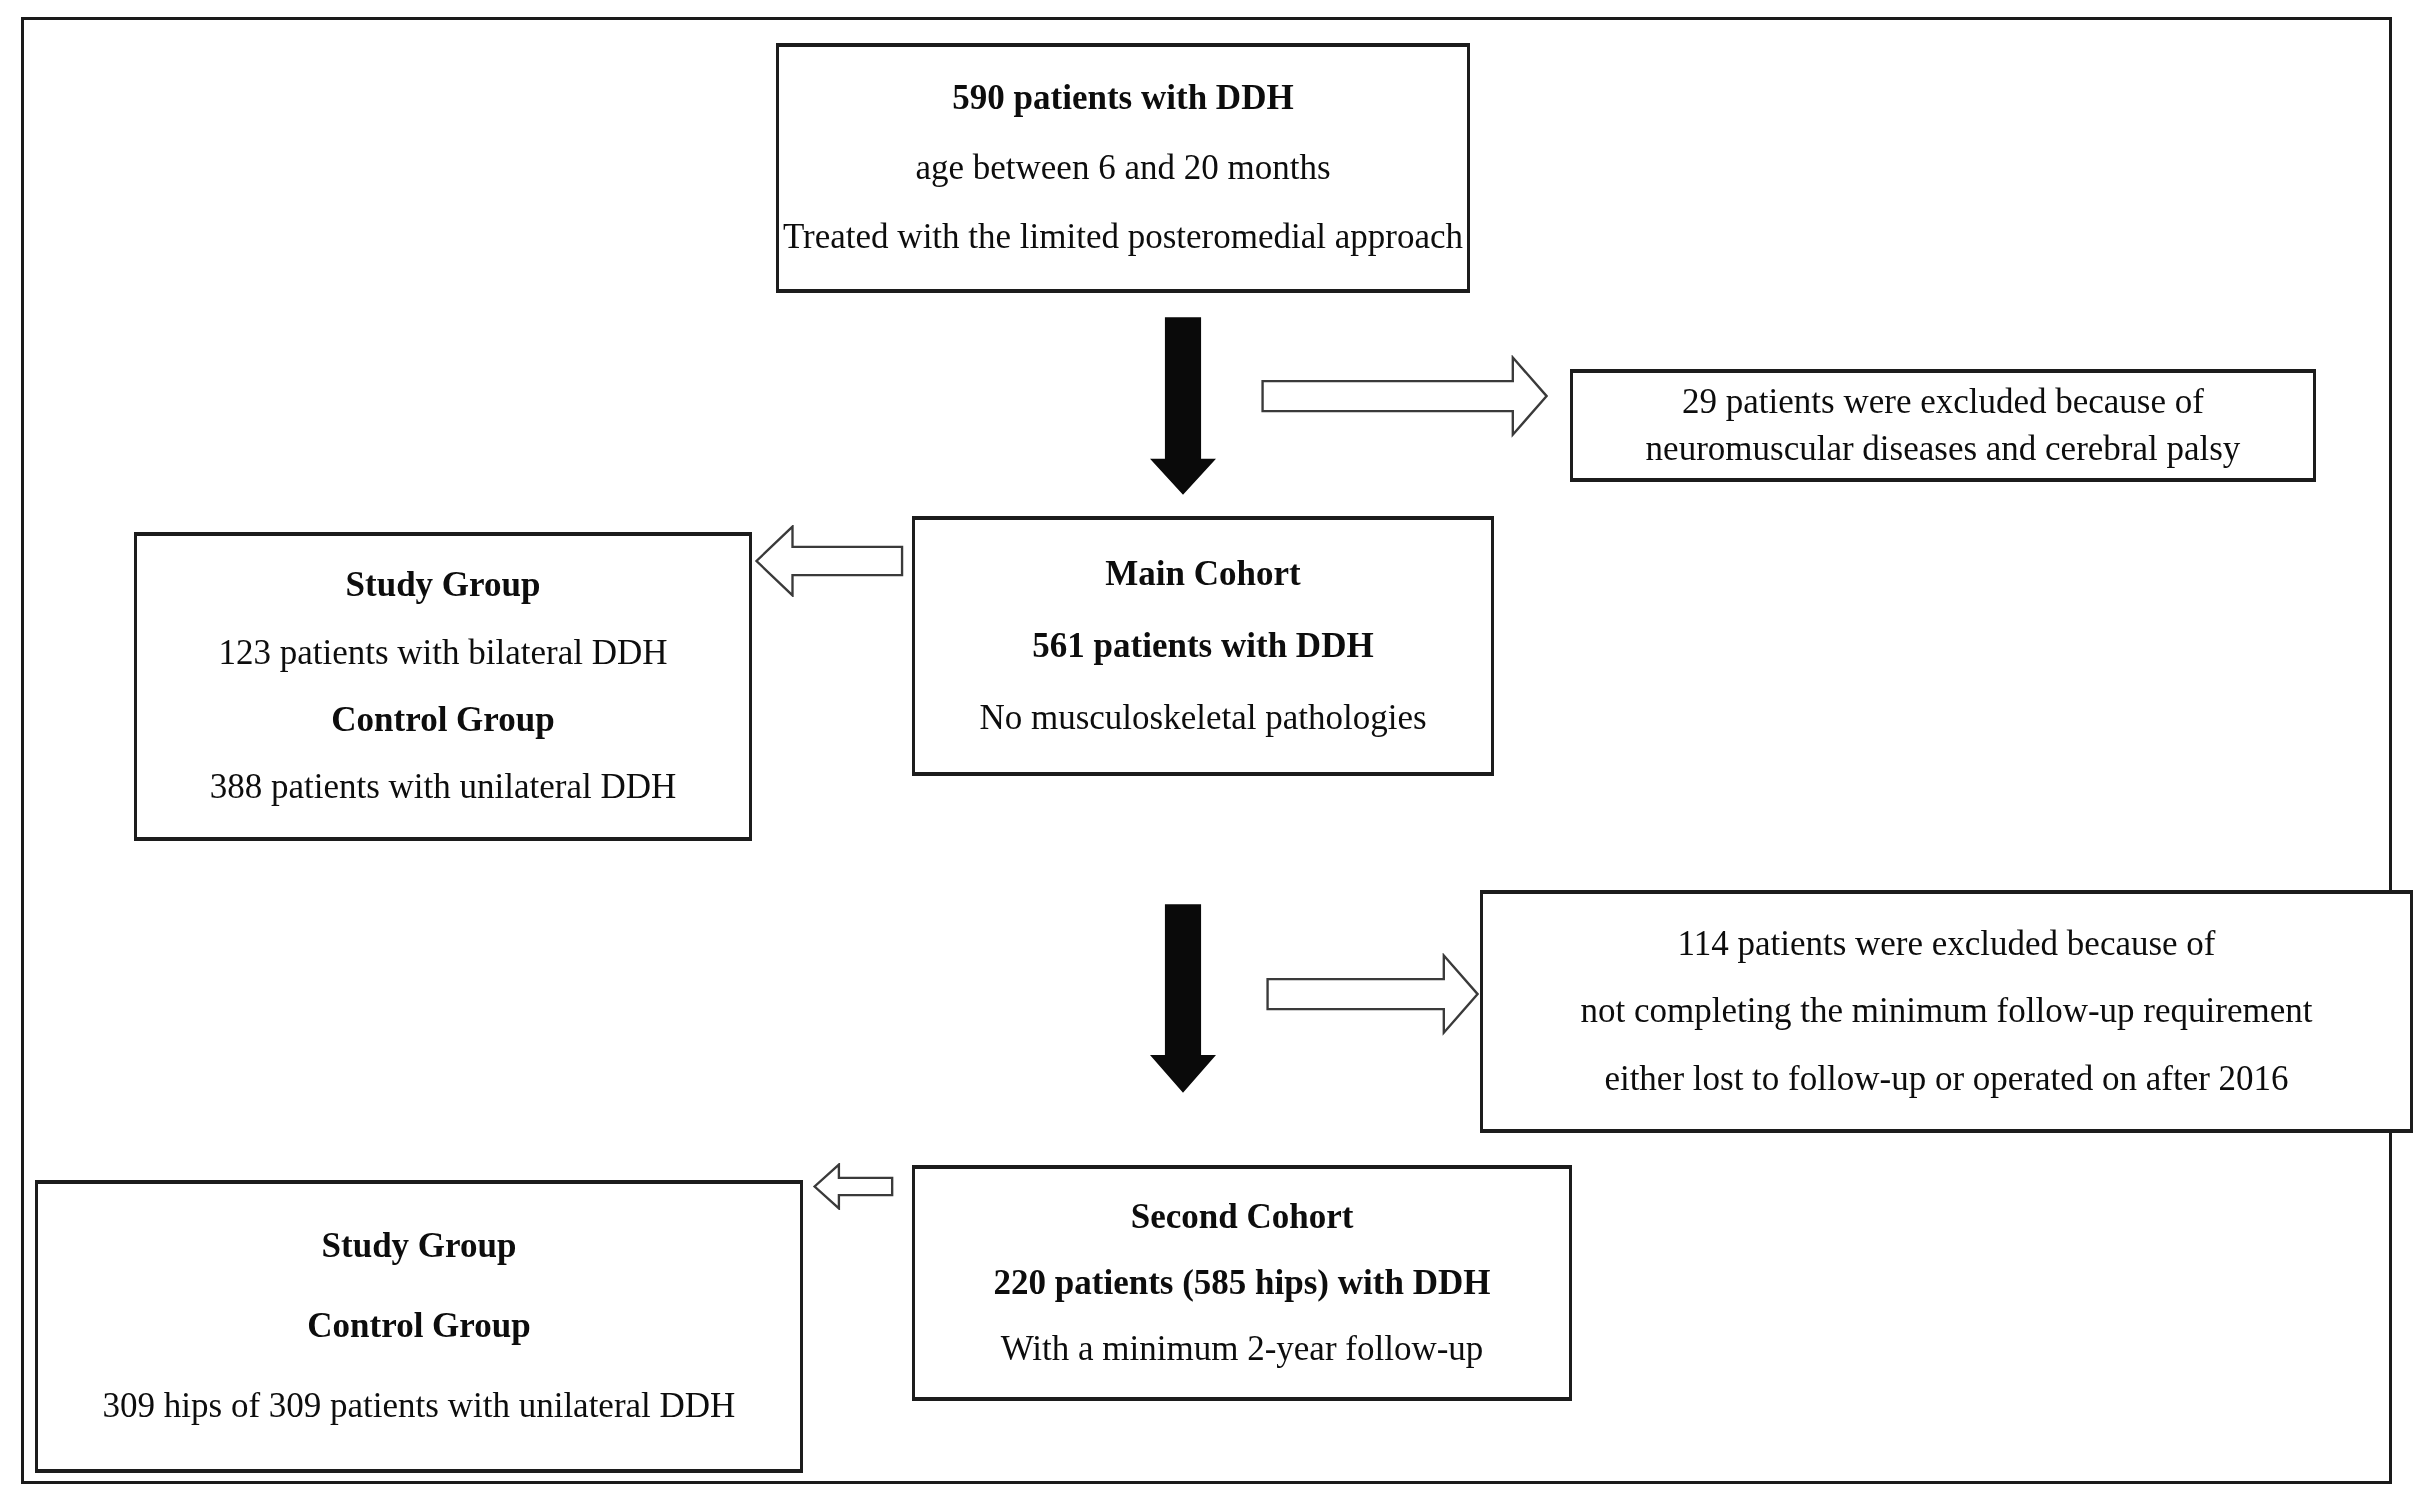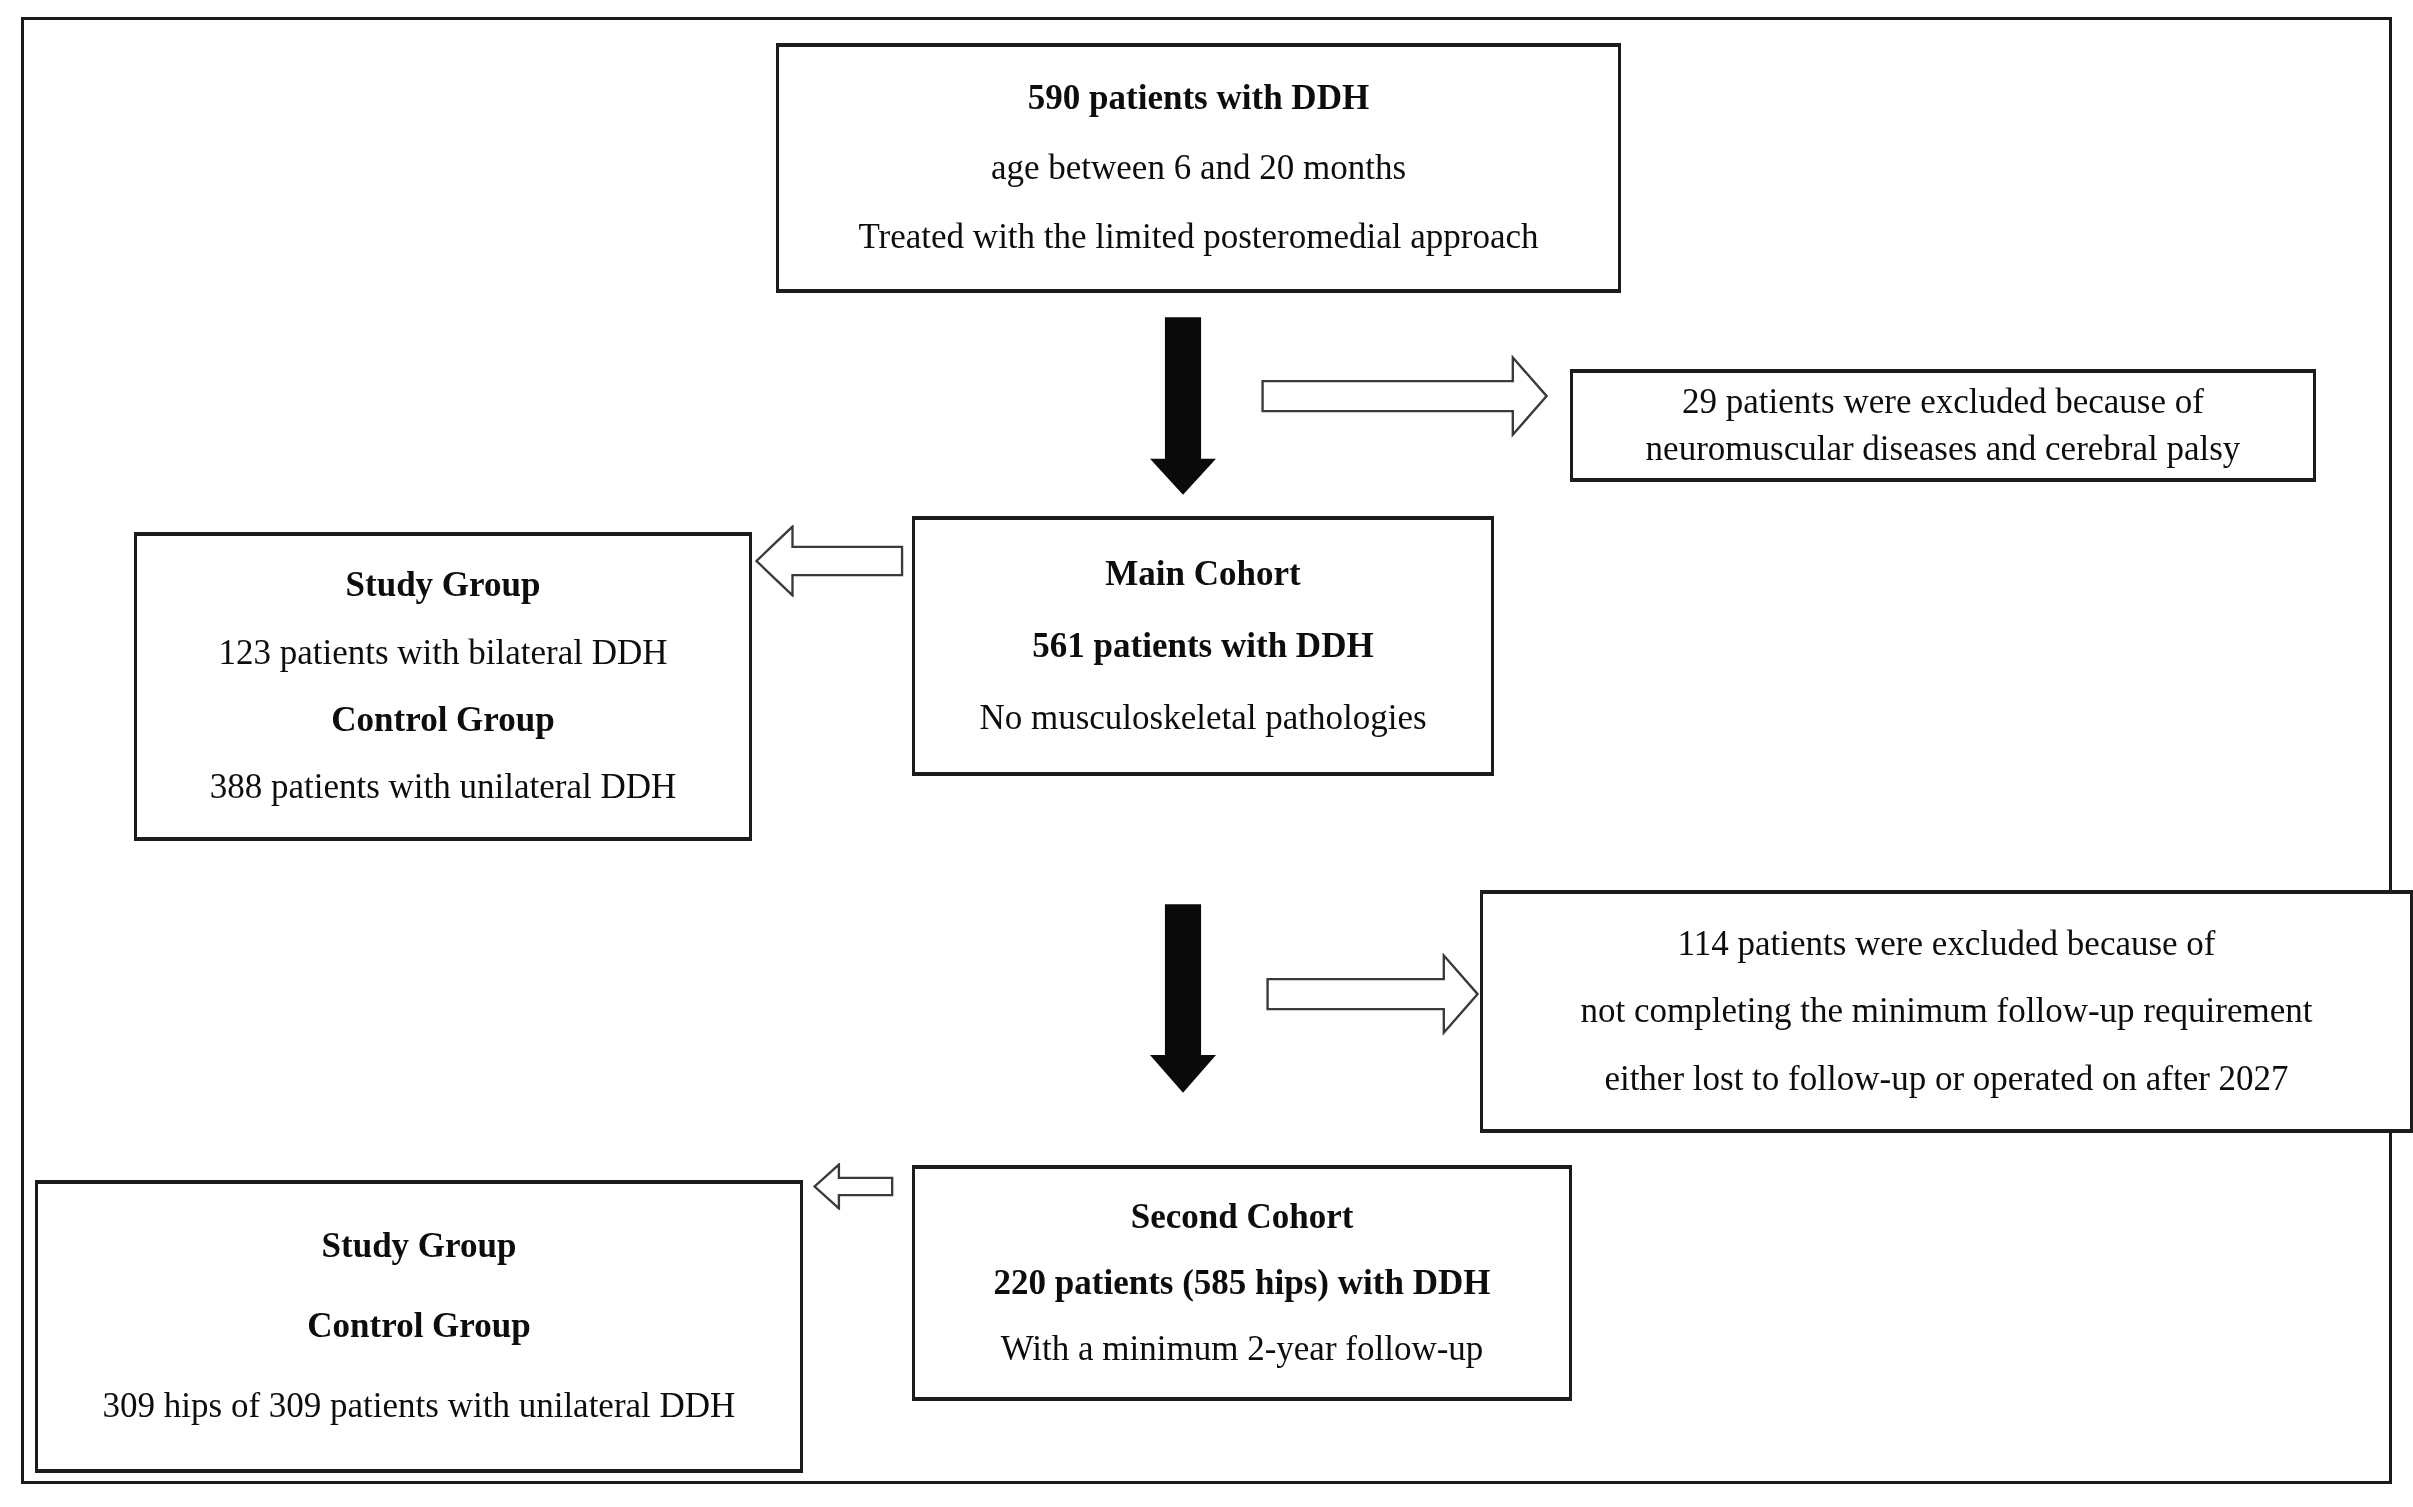--- a/index.html
+++ b/index.html
@@ -46,21 +46,21 @@
   .bold { font-weight: bold; }
   .arrow { position: absolute; }
 </style>
 </head>
 <body>
 
 <div id="canvas">
 
   <div class="frame"></div>
 
-  <div class="box" style="left:776px; top:43px; width:845px; height:250px;text-align:right;">
+  <div class="box" style="left:776px; top:43px; width:694px; height:250px;text-align:right;">
     <div class="line bold">590 patients with DDH</div>
     <div class="line">age between 6 and 20 months</div>
     <div class="line">Treated with the limited posteromedial approach</div>
   </div>
 
   <svg class="arrow" style="left:1150px; top:317px;" width="66" height="178" viewBox="0 0 84 226">
     <path d="M19 0 L65 0 L65 180 L84 180 L42 226 L0 180 L19 180 Z" fill="#0a0a0a"></path>
   </svg>
 
   <svg class="arrow" style="left:1261px; top:355px;" width="288" height="83" viewBox="0 0 366 105">
@@ -93,21 +93,21 @@
     <path d="M19 0 L65 0 L65 192 L84 192 L42 240 L0 192 L19 192 Z" fill="#0a0a0a"></path>
   </svg>
 
   <svg class="arrow" style="left:1266px; top:953px;" width="214" height="83" viewBox="0 0 272 105">
     <polygon points="2,33 226,33 226,3 269,52 226,101 226,71 2,71" fill="#ffffff" stroke="#3a3a3a" stroke-width="3"></polygon>
   </svg>
 
   <div class="box" style="left:1480px; top:890px; width:933px; height:243px;">
     <div class="line">114 patients were excluded because of</div>
     <div class="line">not completing the minimum follow-up requirement</div>
-    <div class="line">either lost to follow-up or operated on after 2027</div>
+    <div class="line">either lost to follow-up or operated on after 2016</div>
   </div>
 
   <div class="box" style="left:912px; top:1165px; width:660px; height:236px;">
     <div class="line bold">Second Cohort</div>
     <div class="line bold">220 patients (585 hips) with DDH</div>
     <div class="line">With a minimum 2-year follow-up</div>
   </div>
 
   <svg class="arrow" style="left:812px; top:1163px;" width="82" height="47" viewBox="0 0 104 60">
     <polygon points="102,19 34,19 34,2 3,30 34,58 34,41 102,41" fill="#ffffff" stroke="#3a3a3a" stroke-width="3"></polygon>

